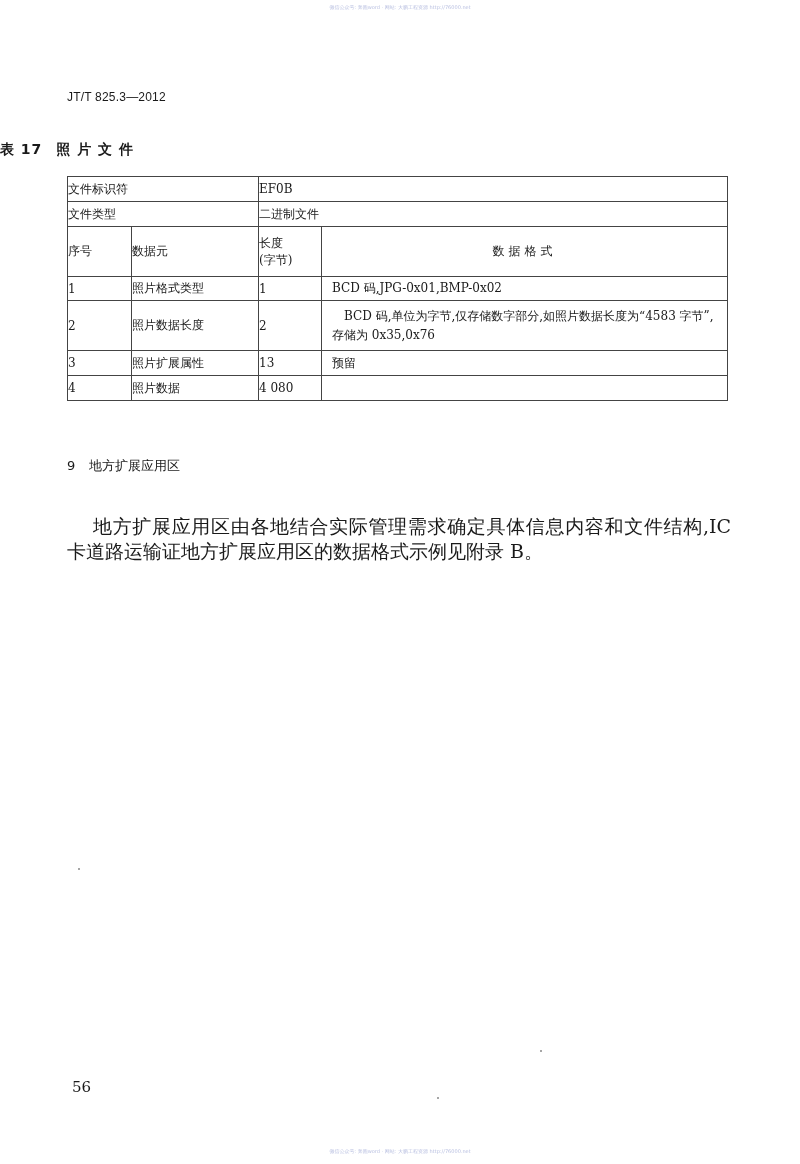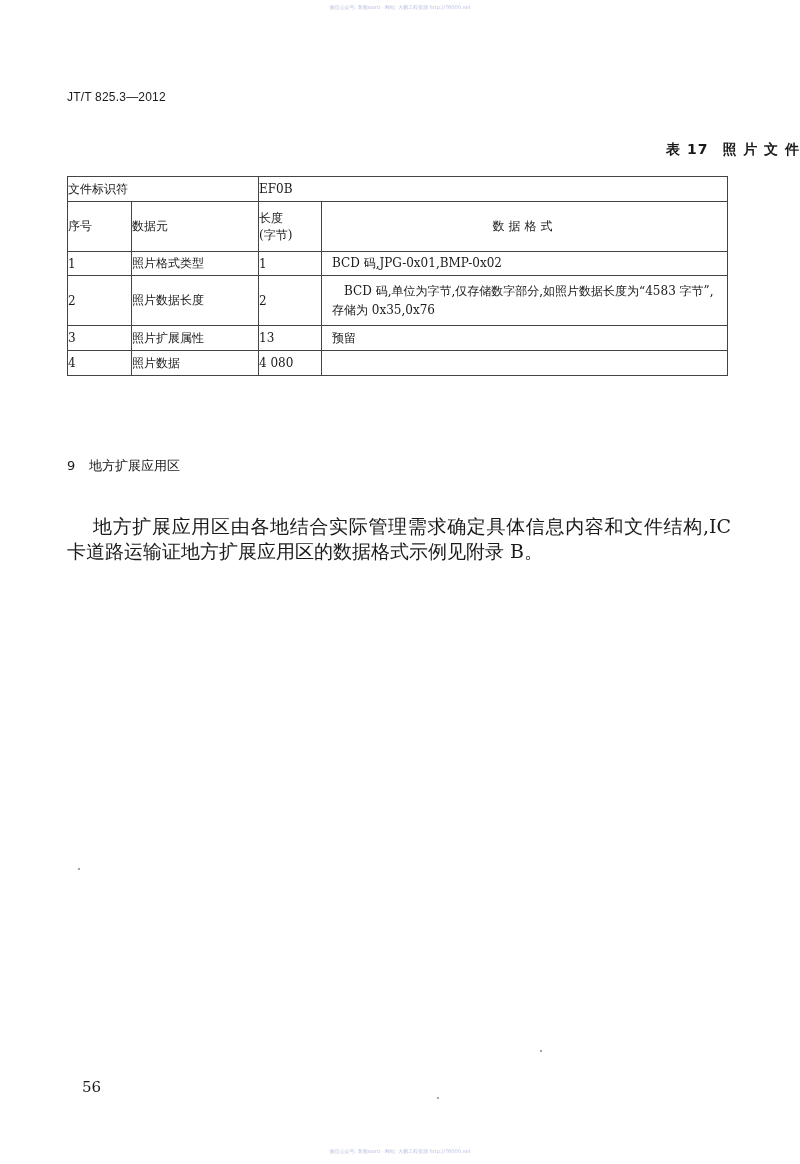--- a/index.html
+++ b/index.html
@@ -4,21 +4,21 @@
 <style>
   html, body { margin: 0; padding: 0; background: #ffffff; }
   body { width: 800px; height: 1164px; position: relative; overflow: hidden;
          font-family: "DejaVu Serif", "Liberation Serif", serif; color: #1a1a1a; }
   .watermark { position: absolute; left: 0; width: 800px; text-align: center;
                font-family: "DejaVu Sans", sans-serif; font-size: 5px; color: #b8bfe0; }
   .wm-top { top: 4px; }
   .wm-bottom { top: 1148px; }
   .std-code { position: absolute; left: 67px; top: 90px;
               font-family: "Liberation Sans", "DejaVu Sans", sans-serif; font-size: 12px; letter-spacing: 0.2px; }
-  .table-title { position: absolute; left: 0; width: 800px; top: 141px; text-align: right;
+  .table-title { position: absolute; left: 0; width: 800px; top: 141px; text-align: left;
                  font-family: "DejaVu Sans", sans-serif; font-weight: bold; font-size: 14px; letter-spacing: 1px; }
   .table-title .sp { display: inline-block; width: 14px; }
   table.main { position: absolute; left: 67px; top: 176px; width: 661px;
                border-collapse: collapse; border: 1.5px solid #222; font-size: 12px; }
   table.main td { border: 1px solid #444; text-align: left; vertical-align: middle; padding: 0; }
   .meta-row td { height: 24px; }
   .meta-label { width: 126px; }
   .hdr-row td { height: 49px; }
   .c-idx { width: 63px; }
   .c-name { width: 126px; }
@@ -27,39 +27,43 @@
   .hdr-fmt { text-align: center !important; padding-left: 0 !important; letter-spacing: 4px; }
   .r1 td { height: 23px; }
   .r2 td { height: 49px; }
   .r2 .c-fmt { line-height: 19px; text-indent: 12px; padding-right: 8px !important; }
   .r3 td, .r4 td { height: 24px; }
   .section-heading { position: absolute; left: 67px; top: 457px;
                      font-family: "DejaVu Sans", sans-serif; font-weight: normal; font-size: 13px; }
   .section-heading .num { display: inline-block; width: 22px; }
   .para { position: absolute; left: 67px; top: 514px; width: 664px; font-size: 19px; line-height: 25px;
           text-indent: 26px; text-align: justify; }
-  .page-num { position: absolute; left: 82px; top: 1078px; font-size: 15px; }
+  .page-num { position: absolute; left: 72px; top: 1078px; font-size: 15px; }
   .speck { position: absolute; width: 2px; height: 2px; background: #888; border-radius: 1px; }
 </style>
 </head>
 <body>
 
 <div class="watermark wm-top">微信公众号: 奔跑word · 网站: 大鹏工程资源 http://76000.net</div>
 
 <div class="std-code">JT/T 825.3—2012</div>
 
 <div class="table-title">
   <span>表 17</span><span class="sp"></span><span>照 片 文 件</span>
 </div>
 
 <table class="main">
   <tbody>
       <tr class="meta-row">
     <td class="meta-label" colspan="2">文件标识符</td>
     <td colspan="3">EF0B</td>
+  </tr>
+  <tr class="meta-row">
+    <td class="meta-label" colspan="2">文件类型</td>
+    <td colspan="3">二进制文件</td>
   </tr>
   <tr class="hdr-row">
     <td class="c-idx">序号</td>
     <td class="c-name">数据元</td>
     <td class="c-len">
       <div>长度</div>
       <div>(字节)</div>
     </td>
     <td class="c-fmt hdr-fmt" colspan="2">数据格式</td>
   </tr>

